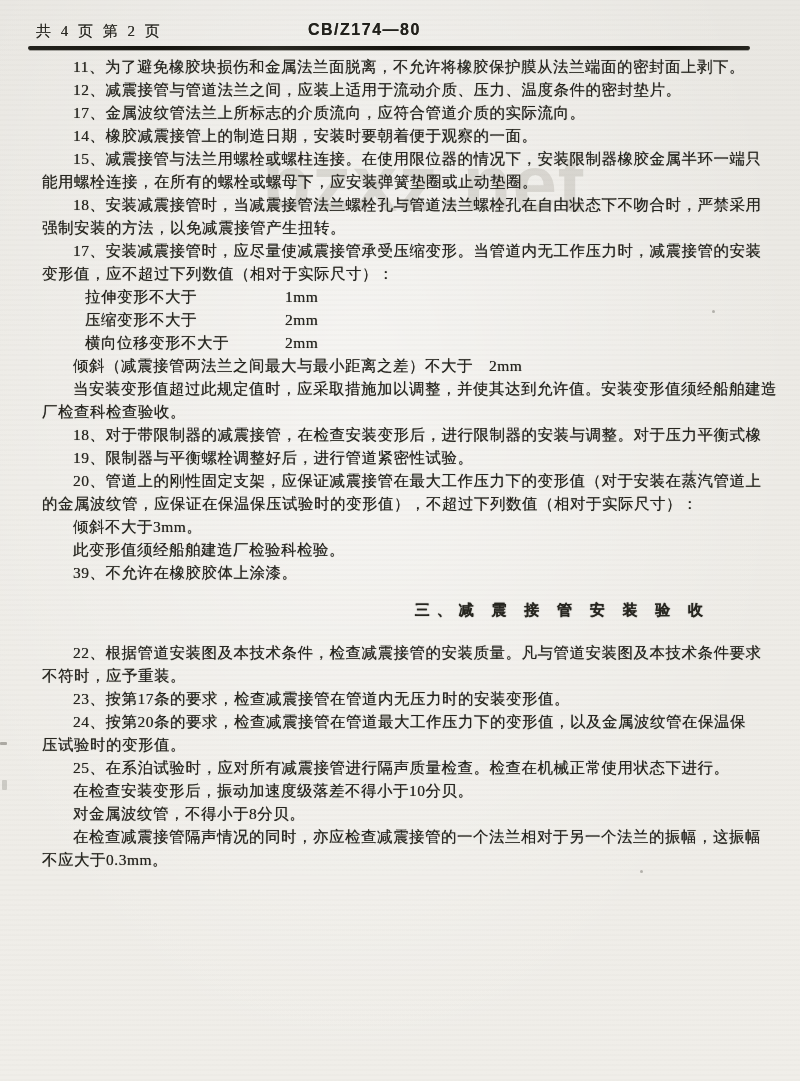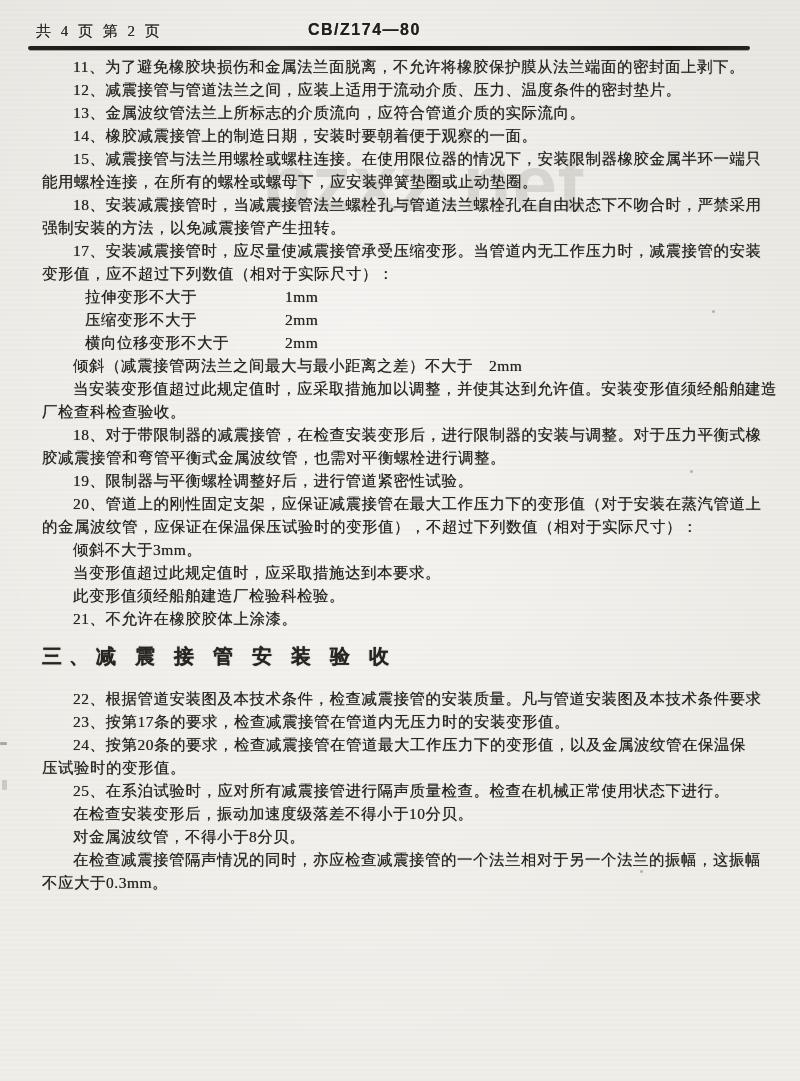--- a/index.html
+++ b/index.html
@@ -57,22 +57,22 @@
     font-size:15.5px;
     white-space:nowrap;
     letter-spacing:0.5px;
     text-shadow:0 0 .7px rgba(38,37,31,.72);
   }
   .line.item{padding-left:31px;}
   .line.cont{padding-left:0;}
   .line.spec{padding-left:43px;}
   .line.spec .spec-label{display:inline-block;width:200px;}
   .line.heading{
-    font-weight:bold;text-align:left;
-    font-size:20px;letter-spacing:7px;
+    font-weight:bold;text-align:right;
+    font-size:15px;letter-spacing:7px;
     margin-top:15px;margin-bottom:19px;
     padding-right:40px;
     text-shadow:0 0 1px rgba(30,29,24,.9);
   }
   .edge-mark{position:absolute;background:rgba(90,88,80,.45);border-radius:1px;}
   .em1{left:0;top:742px;width:7px;height:3px;}
   .em2{left:2px;top:780px;width:5px;height:10px;opacity:.5;}
   .speck{position:absolute;width:3px;height:3px;border-radius:50%;background:rgba(90,88,80,.4);}
 </style>
 </head>
@@ -81,45 +81,44 @@
 <div class="scan-page">
   <div class="watermark">bzxz.net</div>
 
   <div class="hdr-left">共 4 页 第 2 页</div>
   <div class="hdr-center">CB/Z174—80</div>
   <div class="hdr-rule"></div>
 
   <div class="content">
       <div class="line item">11、为了避免橡胶块损伤和金属法兰面脱离，不允许将橡胶保护膜从法兰端面的密封面上剥下。</div>
       <div class="line item">12、减震接管与管道法兰之间，应装上适用于流动介质、压力、温度条件的密封垫片。</div>
-      <div class="line item">13、金属波纹管法兰上所标志的介质流向，应符合管道介质的实际流向。</div>
+      <div class="line item">17、金属波纹管法兰上所标志的介质流向，应符合管道介质的实际流向。</div>
       <div class="line item">14、橡胶减震接管上的制造日期，安装时要朝着便于观察的一面。</div>
       <div class="line item">15、减震接管与法兰用螺栓或螺柱连接。在使用限位器的情况下，安装限制器橡胶金属半环一端只</div>
       <div class="line cont">能用螺栓连接，在所有的螺栓或螺母下，应安装弹簧垫圈或止动垫圈。</div>
       <div class="line item">18、安装减震接管时，当减震接管法兰螺栓孔与管道法兰螺栓孔在自由状态下不吻合时，严禁采用</div>
       <div class="line cont">强制安装的方法，以免减震接管产生扭转。</div>
       <div class="line item">17、安装减震接管时，应尽量使减震接管承受压缩变形。当管道内无工作压力时，减震接管的安装</div>
       <div class="line cont">变形值，应不超过下列数值（相对于实际尺寸）：</div>
       <div class="line spec"><span class="spec-label">拉伸变形不大于</span><span>1mm</span></div>
       <div class="line spec"><span class="spec-label">压缩变形不大于</span><span>2mm</span></div>
       <div class="line spec"><span class="spec-label">横向位移变形不大于</span><span>2mm</span></div>
       <div class="line item">倾斜（减震接管两法兰之间最大与最小距离之差）不大于　2mm</div>
       <div class="line item">当安装变形值超过此规定值时，应采取措施加以调整，并使其达到允许值。安装变形值须经船舶建造</div>
       <div class="line cont">厂检查科检查验收。</div>
       <div class="line item">18、对于带限制器的减震接管，在检查安装变形后，进行限制器的安装与调整。对于压力平衡式橡</div>
-      <div class="line cont">胶减震接管和弯管平衡式金属波纹管，也需对平衡螺栓进行调整。</div>
       <div class="line item">19、限制器与平衡螺栓调整好后，进行管道紧密性试验。</div>
       <div class="line item">20、管道上的刚性固定支架，应保证减震接管在最大工作压力下的变形值（对于安装在蒸汽管道上</div>
       <div class="line cont">的金属波纹管，应保证在保温保压试验时的变形值），不超过下列数值（相对于实际尺寸）：</div>
       <div class="line item">倾斜不大于3mm。</div>
-      <div class="line item">当变形值超过此规定值时，应采取措施达到本要求。</div>
       <div class="line item">此变形值须经船舶建造厂检验科检验。</div>
-      <div class="line item">21、不允许在橡胶胶体上涂漆。</div>
+      <div class="line item">39、不允许在橡胶胶体上涂漆。</div>
       <div class="line heading">三、减 震 接 管 安 装 验 收</div>
       <div class="line item">22、根据管道安装图及本技术条件，检查减震接管的安装质量。凡与管道安装图及本技术条件要求</div>
+      <div class="line cont">不符时，应予重装。</div>
       <div class="line item">23、按第17条的要求，检查减震接管在管道内无压力时的安装变形值。</div>
       <div class="line item">24、按第20条的要求，检查减震接管在管道最大工作压力下的变形值，以及金属波纹管在保温保</div>
       <div class="line cont">压试验时的变形值。</div>
       <div class="line item">25、在系泊试验时，应对所有减震接管进行隔声质量检查。检查在机械正常使用状态下进行。</div>
       <div class="line item">在检查安装变形后，振动加速度级落差不得小于10分贝。</div>
       <div class="line item">对金属波纹管，不得小于8分贝。</div>
       <div class="line item">在检查减震接管隔声情况的同时，亦应检查减震接管的一个法兰相对于另一个法兰的振幅，这振幅</div>
       <div class="line cont">不应大于0.3mm。</div>
     </div>
 

